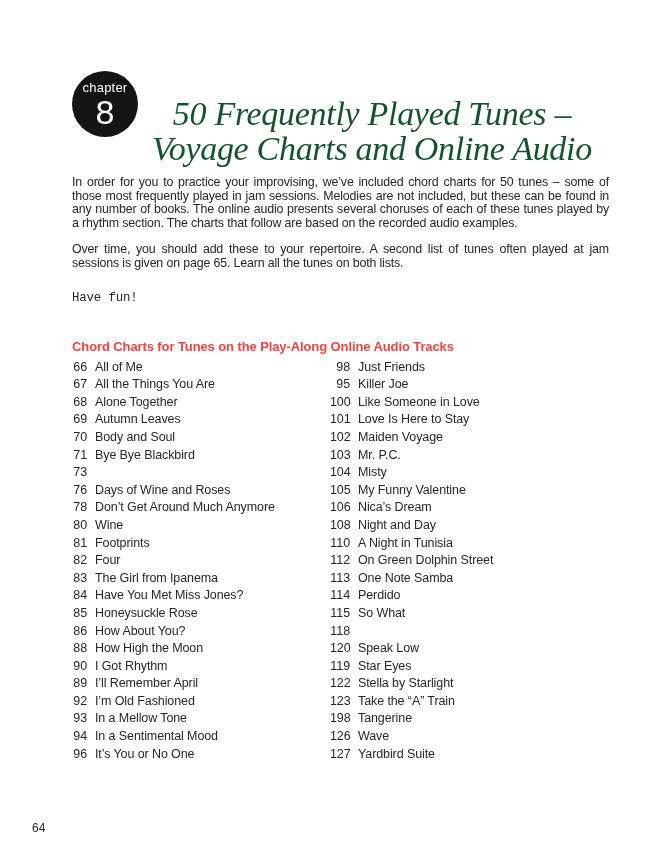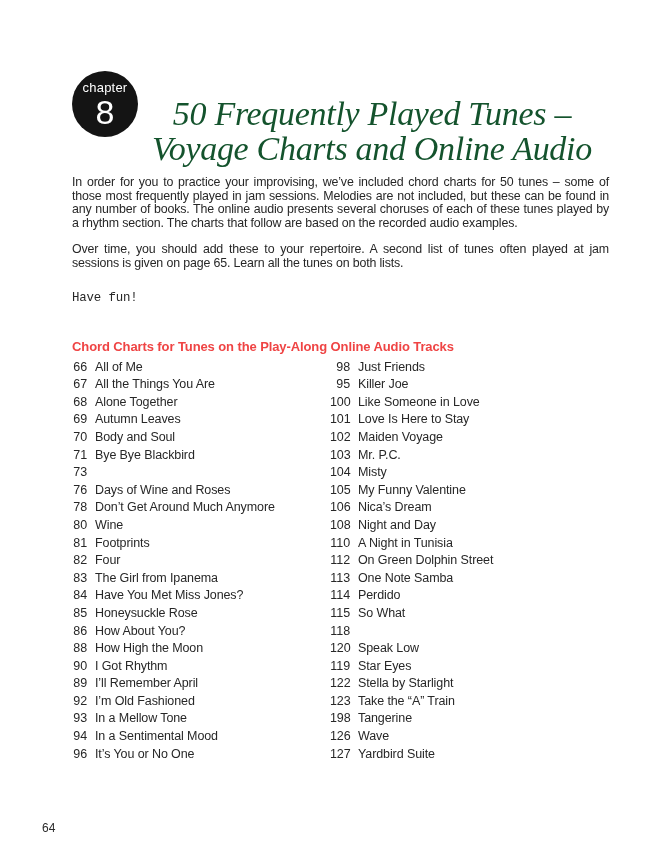--- a/index.html
+++ b/index.html
@@ -44,21 +44,21 @@
   .col{
     position:absolute;top:356px;
     font-size:12.5px;color:#272727;letter-spacing:-0.1px;
   }
   .col-left{left:67px;}
   .col-right{left:330px;}
   .trow{display:flex;height:17.6px;align-items:flex-end;}
   .tnum{width:20px;text-align:right;margin-right:8px;flex:none;}
   .ttitle{white-space:nowrap;}
   .folio{
-    position:absolute;left:42px;top:821px;
+    position:absolute;left:32px;top:821px;
     font-size:12px;color:#2b2b2b;
   }
 </style>
 </head>
 <body>
 
 <div class="page">
 
   <div class="badge">
     <span class="badge-word">chapter</span>

